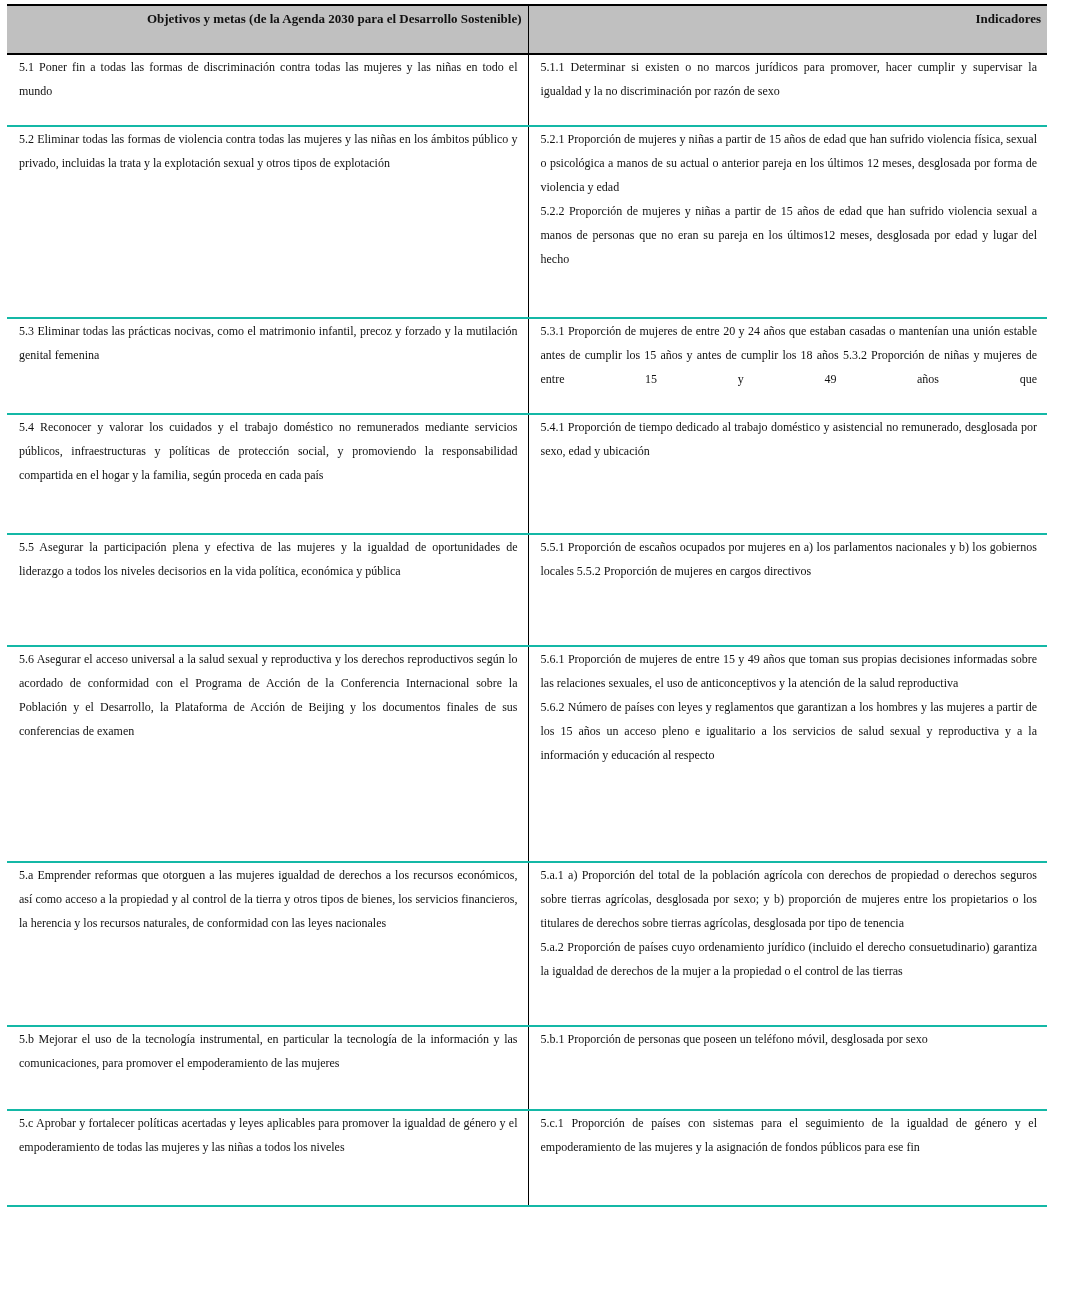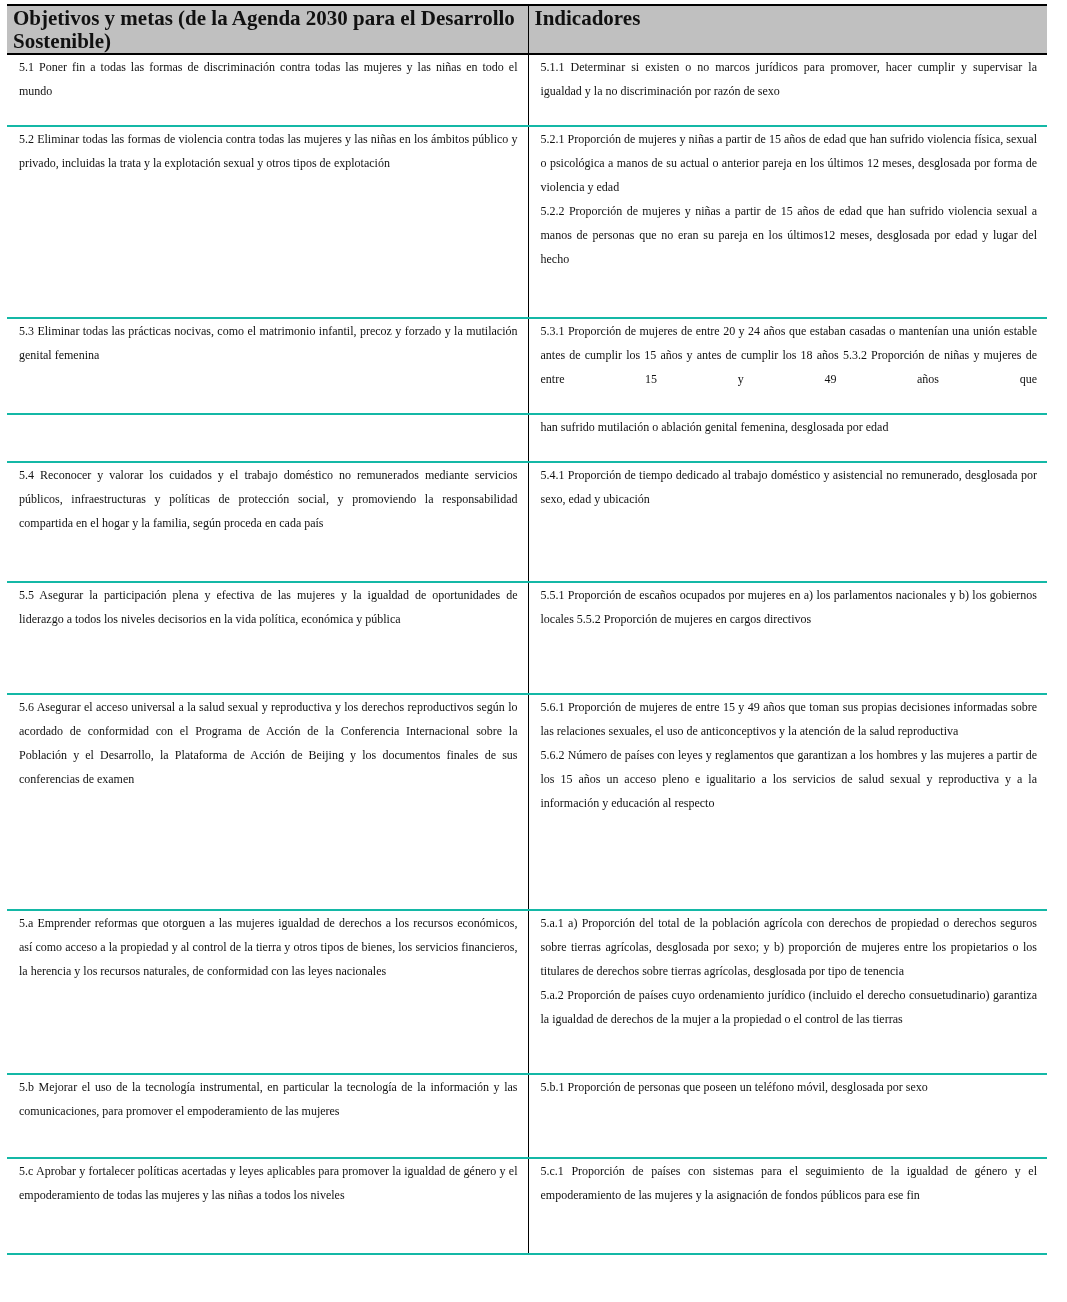--- a/index.html
+++ b/index.html
@@ -1,20 +1,20 @@
 <!DOCTYPE html>
 <html><head>
 <meta charset="utf-8">
 <style>
   html, body { margin: 0; padding: 0; background: #ffffff; }
   body { width: 1067px; height: 1302px; overflow: hidden; position: relative; font-family: "Liberation Serif", "DejaVu Serif", serif; color: #111; }
   table { position: absolute; left: 7px; top: 4px; width: 1040px; border-collapse: collapse; table-layout: fixed; }
   col.c1 { width: 521px; }
   col.c2 { width: 519px; }
-  th { background: #c0c0c0; font-weight: bold; font-size: 21px; line-height: 23px; text-align: left; vertical-align: top; padding: 1px 6px 0 6px; height: 46px; border-top: 2px solid #000; border-bottom: 2px solid #000; }
+  th { background: #c0c0c0; font-weight: bold; font-size: 13px; line-height: 23px; text-align: right; vertical-align: top; padding: 1px 6px 0 6px; height: 46px; border-top: 2px solid #000; border-bottom: 2px solid #000; }
   th.left { border-right: 1px solid #000; }
   td { font-size: 12px; line-height: 24px; text-align: justify; vertical-align: top; padding: 0 8px 0 12px; border-bottom: 2px solid #14b8a6; }
   td.left { border-right: 1px solid #000; padding-left: 12px; padding-right: 10px; }
   td.right { padding-left: 12px; padding-right: 10px; }
   .p { display: block; }
   .last-line-justify { text-align-last: justify; }
 </style>
 </head>
 <body>
 
@@ -40,26 +40,20 @@
       <td class="left">5.2 Eliminar todas las formas de violencia contra todas las mujeres y las niñas en los ámbitos público y privado, incluidas la trata y la explotación sexual y otros tipos de explotación</td>
       <td class="right">
         <span class="p">5.2.1 Proporción de mujeres y niñas a partir de 15 años de edad que han sufrido violencia física, sexual o psicológica a manos de su actual o anterior pareja en los últimos 12 meses, desglosada por forma de violencia y edad</span>
         <span class="p">5.2.2 Proporción de mujeres y niñas a partir de 15 años de edad que han sufrido violencia sexual a manos de personas que no eran su pareja en los últimos12 meses, desglosada por edad y lugar del hecho</span>
       </td>
     </tr>
     <tr style="height:96px">
       <td class="left">5.3 Eliminar todas las prácticas nocivas, como el matrimonio infantil, precoz y forzado y la mutilación genital femenina</td>
       <td class="right last-line-justify">
         <span class="p">5.3.1 Proporción de mujeres de entre 20 y 24 años que estaban casadas o mantenían una unión estable antes de cumplir los 15 años y antes de cumplir los 18 años 5.3.2 Proporción de niñas y mujeres de entre 15 y 49 años que</span>
-      </td>
-    </tr>
-    <tr style="height:48px">
-      <td class="left"></td>
-      <td class="right">
-        <span class="p">han sufrido mutilación o ablación genital femenina, desglosada por edad</span>
       </td>
     </tr>
     <tr style="height:120px">
       <td class="left">5.4 Reconocer y valorar los cuidados y el trabajo doméstico no remunerados mediante servicios públicos, infraestructuras y políticas de protección social, y promoviendo la responsabilidad compartida en el hogar y la familia, según proceda en cada país</td>
       <td class="right">
         <span class="p">5.4.1 Proporción de tiempo dedicado al trabajo doméstico y asistencial no remunerado, desglosada por sexo, edad y ubicación</span>
       </td>
     </tr>
     <tr style="height:112px">
       <td class="left">5.5 Asegurar la participación plena y efectiva de las mujeres y la igualdad de oportunidades de liderazgo a todos los niveles decisorios en la vida política, económica y pública</td>

